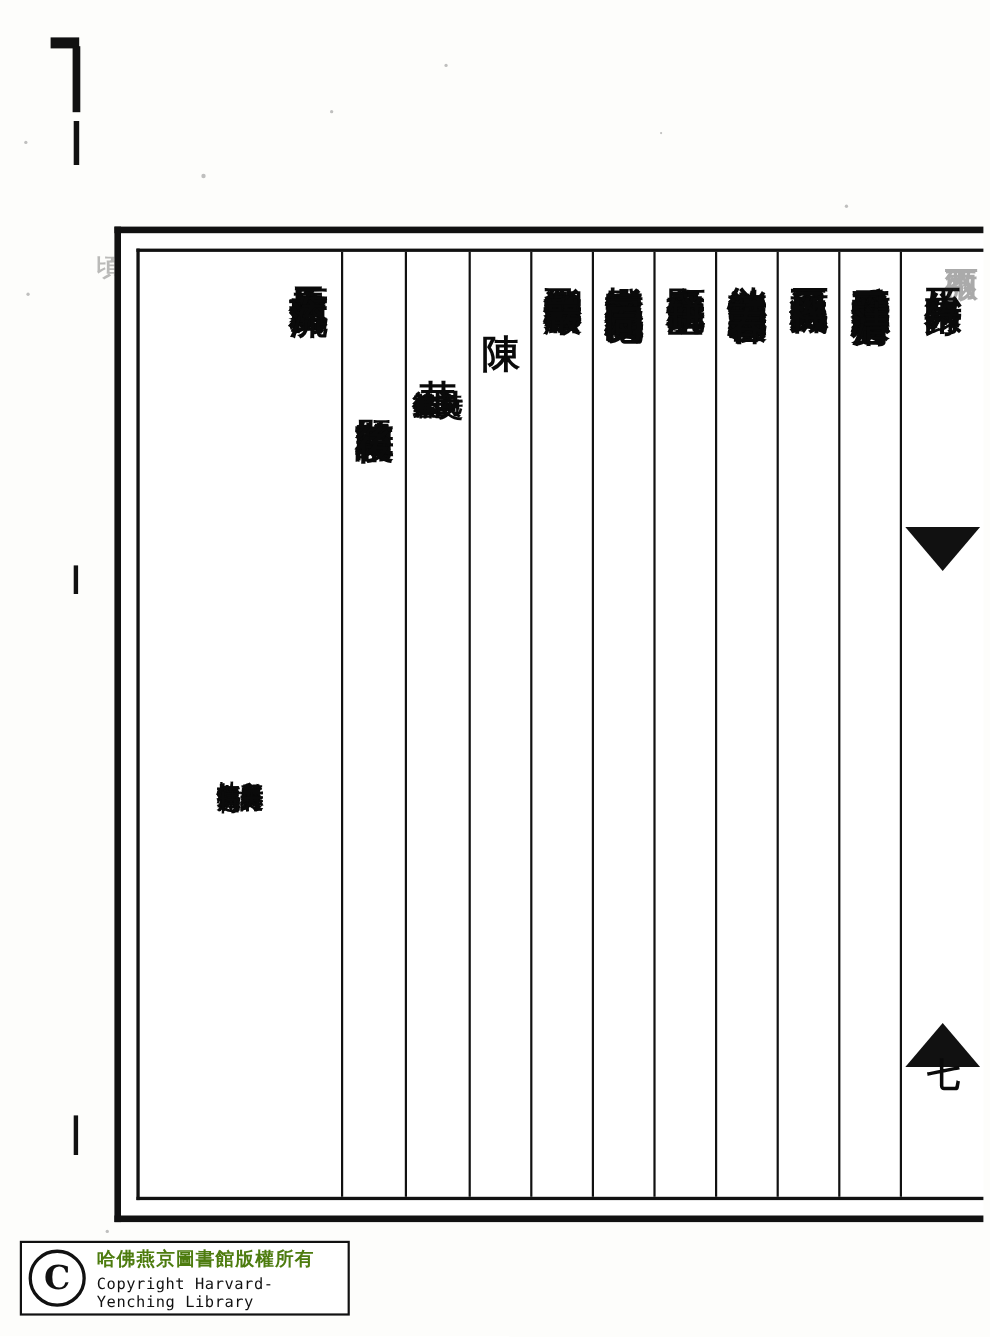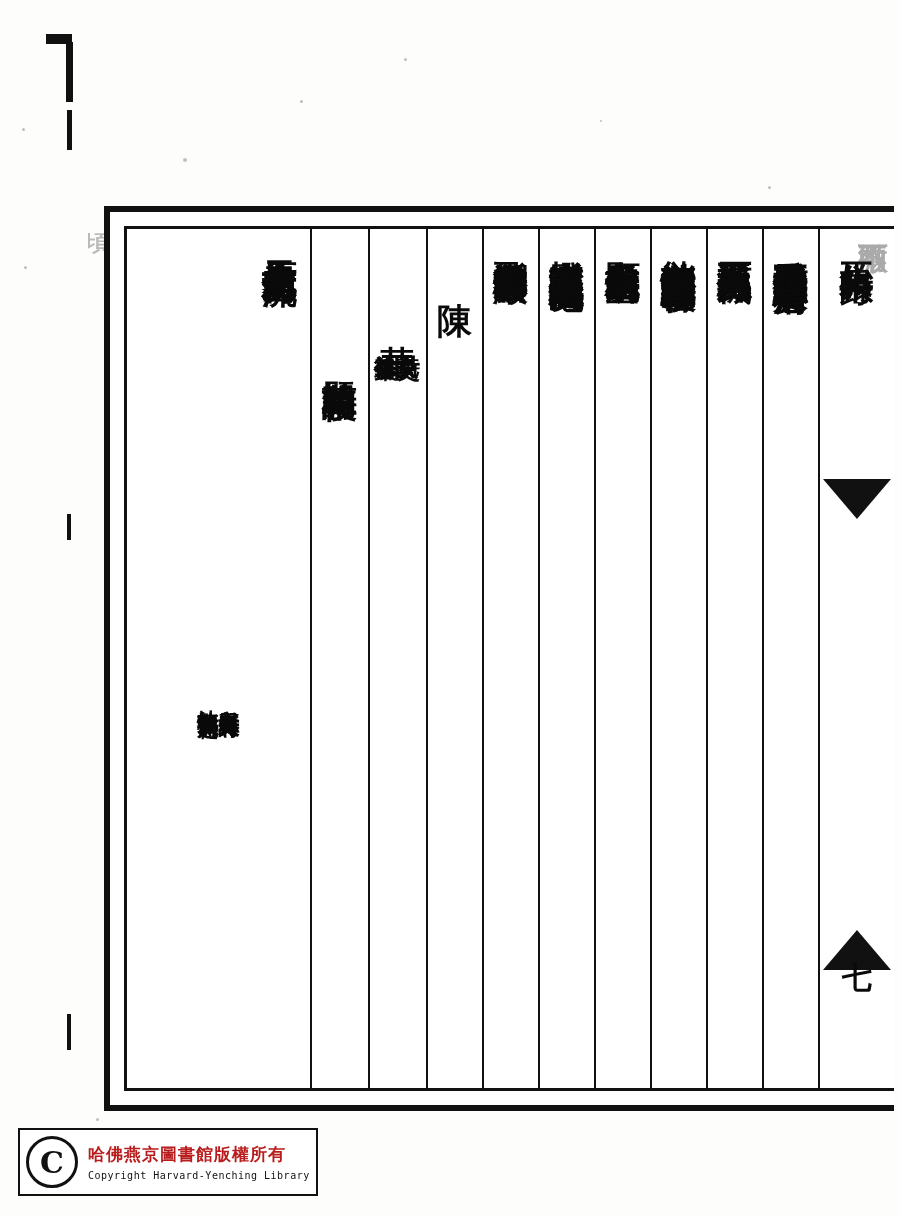--- a/index.html
+++ b/index.html
@@ -209,25 +209,25 @@
     display: flex;
     flex-direction: column;
     justify-content: center;
     gap: 4px;
   }
   #stamp-cn {
     font-family: "DejaVu Serif", serif;
     font-size: 17px;
     font-weight: 700;
     letter-spacing: 1px;
-    color: #b91c1c;
+    color: #4d7c0f;
   }
   #stamp-en {
     font-family: "DejaVu Sans Mono", "Liberation Mono", monospace;
-    font-size: 10px;
+    font-size: 14px;
     letter-spacing: .5px;
     color: #111;
   }
 </style>
 </head>
 <body>
 
 <div id="scan">
 
   <div class="speck" style="left:22px;top:128px;width:3px;height:3px;"></div>

